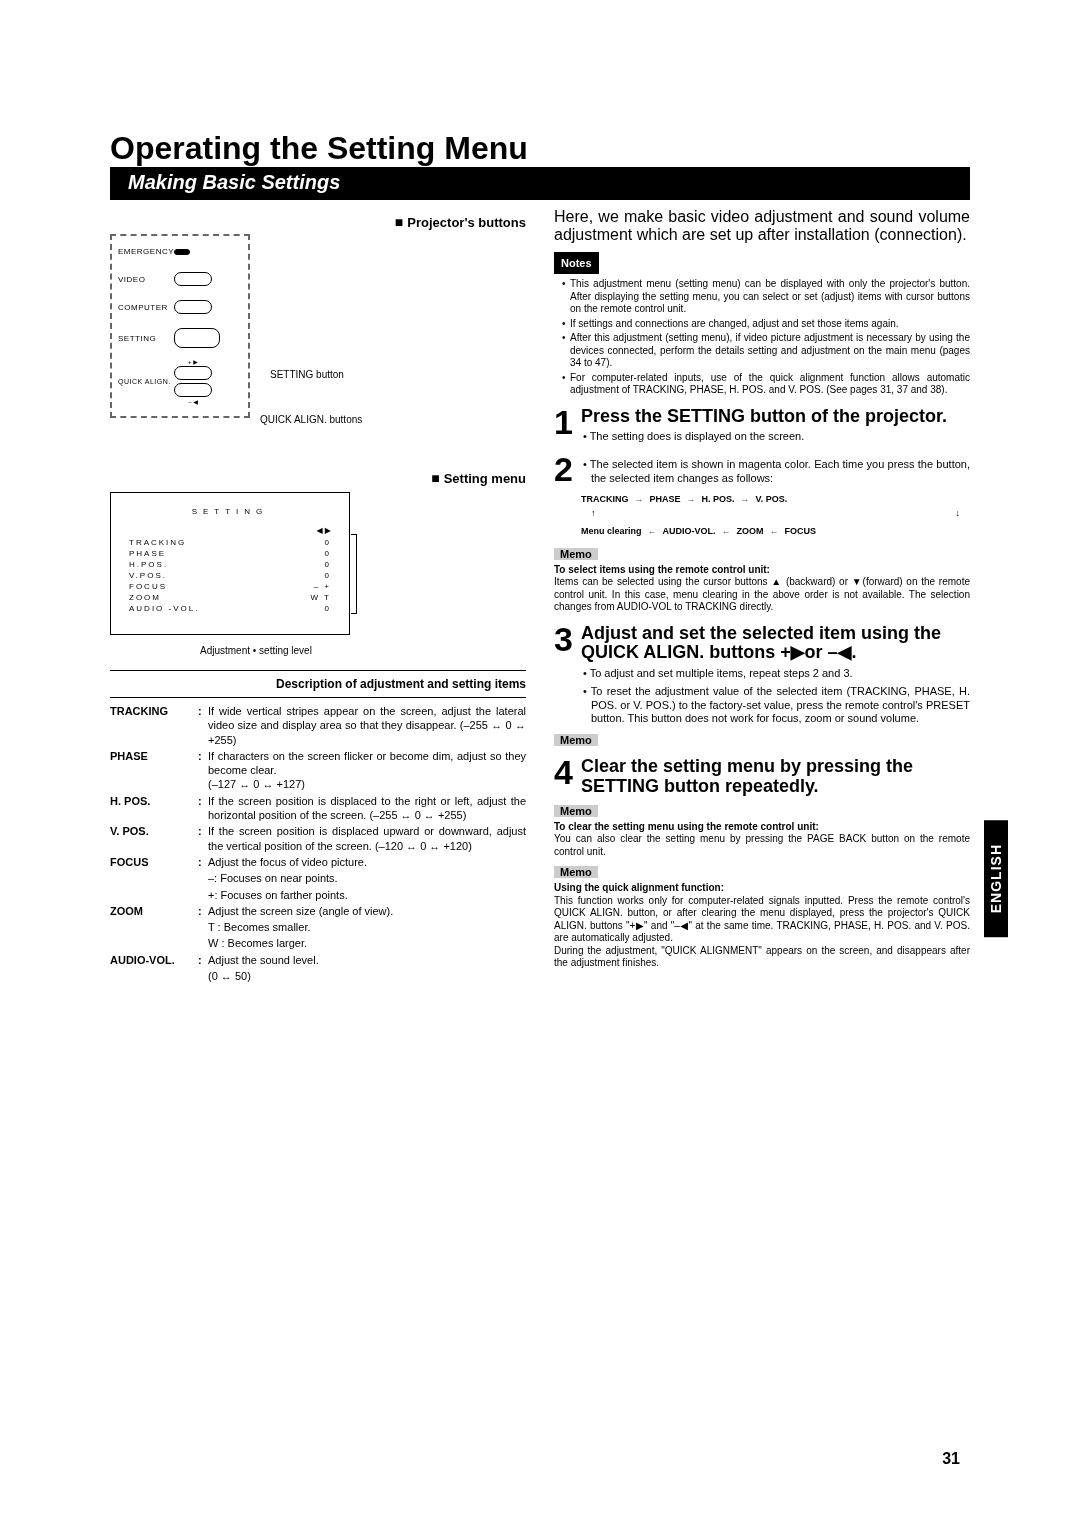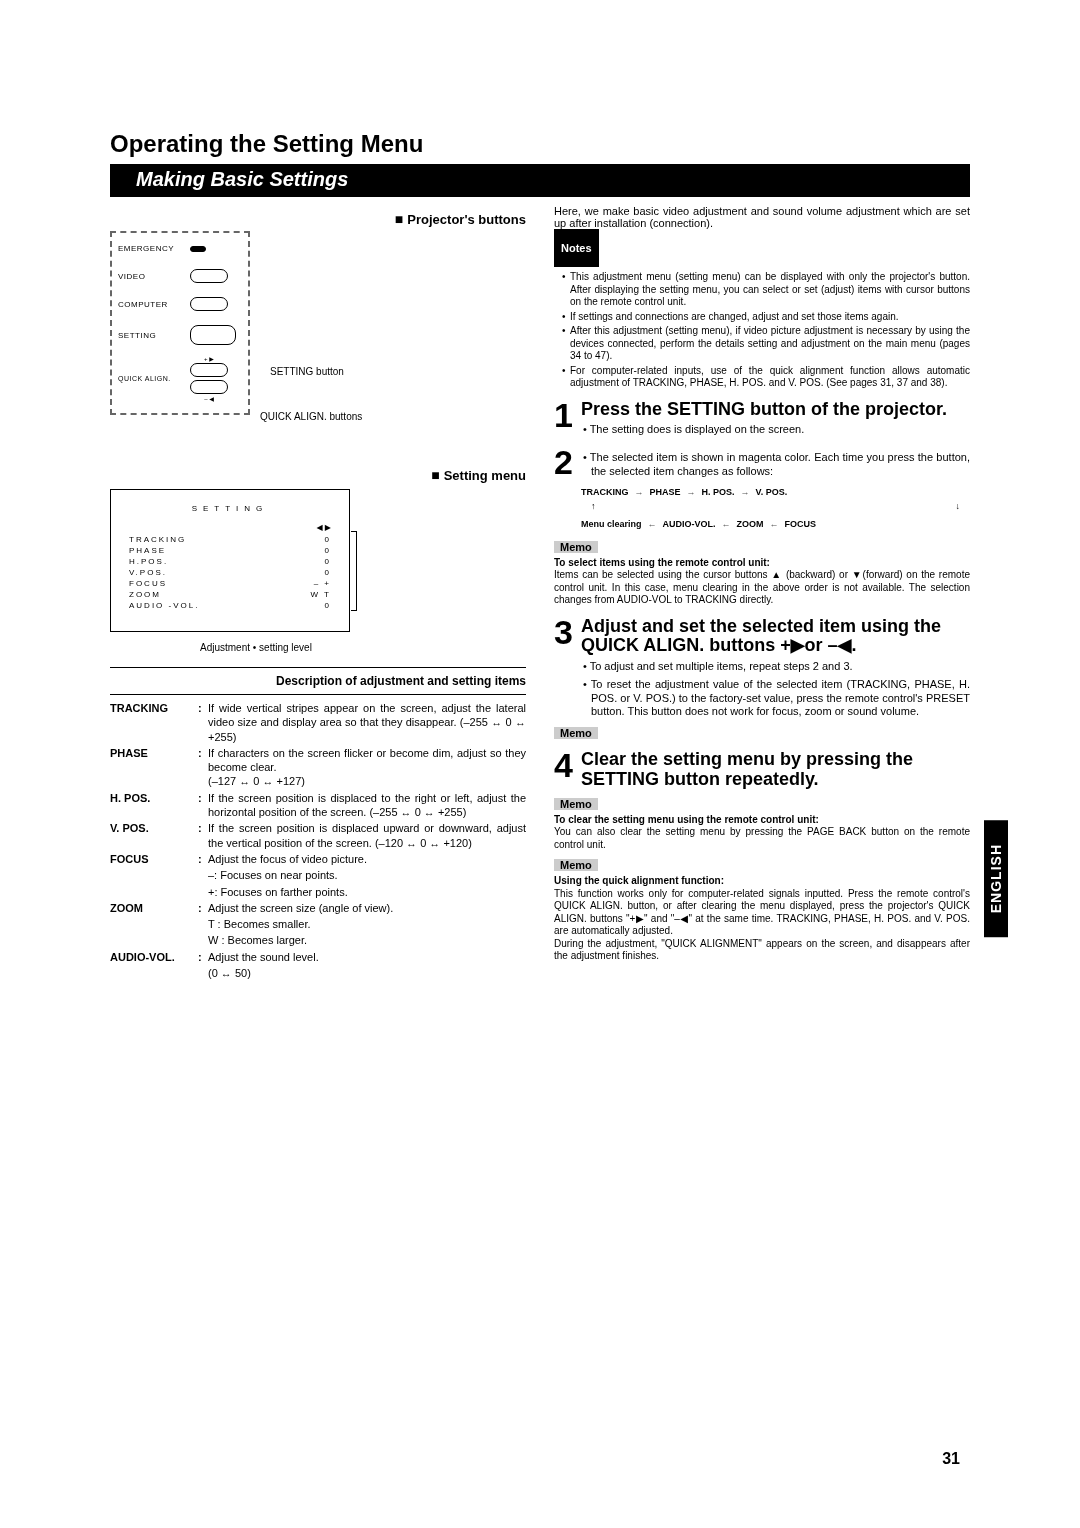--- a/index.html
+++ b/index.html
@@ -7,31 +7,30 @@
     font-family: Arial, Helvetica, sans-serif;
     background: #fff;
     color: #000;
     width: 1080px;
     height: 1528px;
     padding: 130px 110px 50px 110px;
     position: relative;
     font-size: 12px;
   }
   h1.page-title {
-    font-size: 24px;
+    font-size: 32px;
     font-weight: bold;
-    margin-bottom: 6px;
   }
   .section-bar {
     background: #000;
     color: #fff;
     font-size: 20px;
     font-weight: bold;
     font-style: italic;
-    padding: 4px 26px;
+    padding: 4px 18px;
     border-bottom: 2px solid #000;
   }
   .two-col {
     display: flex;
     gap: 28px;
     margin-top: 8px;
   }
   .left, .right { flex: 1 1 50%; min-width: 0; }
   .subhead {
     font-weight: bold;
@@ -45,21 +44,21 @@
     width: 195px;
     height: 230px;
   }
   .projector-diagram {
     border: 2px dashed #666;
     padding: 8px 6px;
     font-size: 8px;
     width: 140px;
   }
   .projector-row { display: flex; align-items: center; margin: 3px 0; }
-  .projector-row .plabel { width: 72px; letter-spacing: 0.5px; }
+  .projector-row .plabel { width: 56px; letter-spacing: 0.5px; }
   .ovalbtn {
     width: 38px; height: 14px;
     border: 1px solid #000;
     border-radius: 8px;
     display: inline-block;
     background: #fff;
   }
   .ovalbtn.big { width: 46px; height: 20px; }
   .lozenge { width:16px;height:6px;border:1px solid #000;border-radius:3px;display:inline-block;background:#000;}
   .ann {
@@ -77,27 +76,27 @@
   .setting-panel .title { text-align: center; letter-spacing: 6px; margin-bottom:10px;}
   .setting-panel .row { display:flex; justify-content:space-between; letter-spacing: 2px; padding: 1px 0;}
   .setting-panel .arrows { text-align: right; margin-bottom:2px;}
   .caption { font-size: 10px; margin: 10px 0 14px 90px; }
   hr.thin { border:none; border-top:1px solid #000; margin: 6px 0; }
   .desc-item { display:flex; margin: 2px 0; font-size: 11px; line-height: 1.3;}
   .desc-item .lbl { width: 88px; font-weight: bold; flex-shrink:0;}
   .desc-item .col { width:10px; font-weight:bold; flex-shrink:0;}
   .desc-item .txt { flex:1; text-align:justify;}
   .desc-item .subline { padding-left: 0; }
-  .right p.intro { font-size: 11px; text-align:justify; margin-bottom:0; }
+  .right p.intro { font-size: 16px; text-align:justify; margin-bottom:8px; }
   .notes-box {
     display:inline-block;
     border:1px solid #000;
     background:#000;
     color:#fff;
-    padding: 12px 6px;
+    padding: 4px 6px;
     font-size: 11px;
     font-weight: bold;
   }
   .notes-list { font-size: 10px; margin-top: 4px; padding-left: 8px; text-align: justify; line-height:1.25;}
   .notes-list li { list-style: none; position:relative; padding-left:8px; margin-bottom:2px;}
   .notes-list li::before { content:"•"; position:absolute; left:0; }
   .step { display:flex; gap:8px; margin-top: 10px; }
   .step-num { font-size: 34px; font-weight: bold; line-height: 0.9; }
   .step-body { flex:1; }
   .step-title { font-size: 18px; font-weight: bold; line-height:1.1; }

